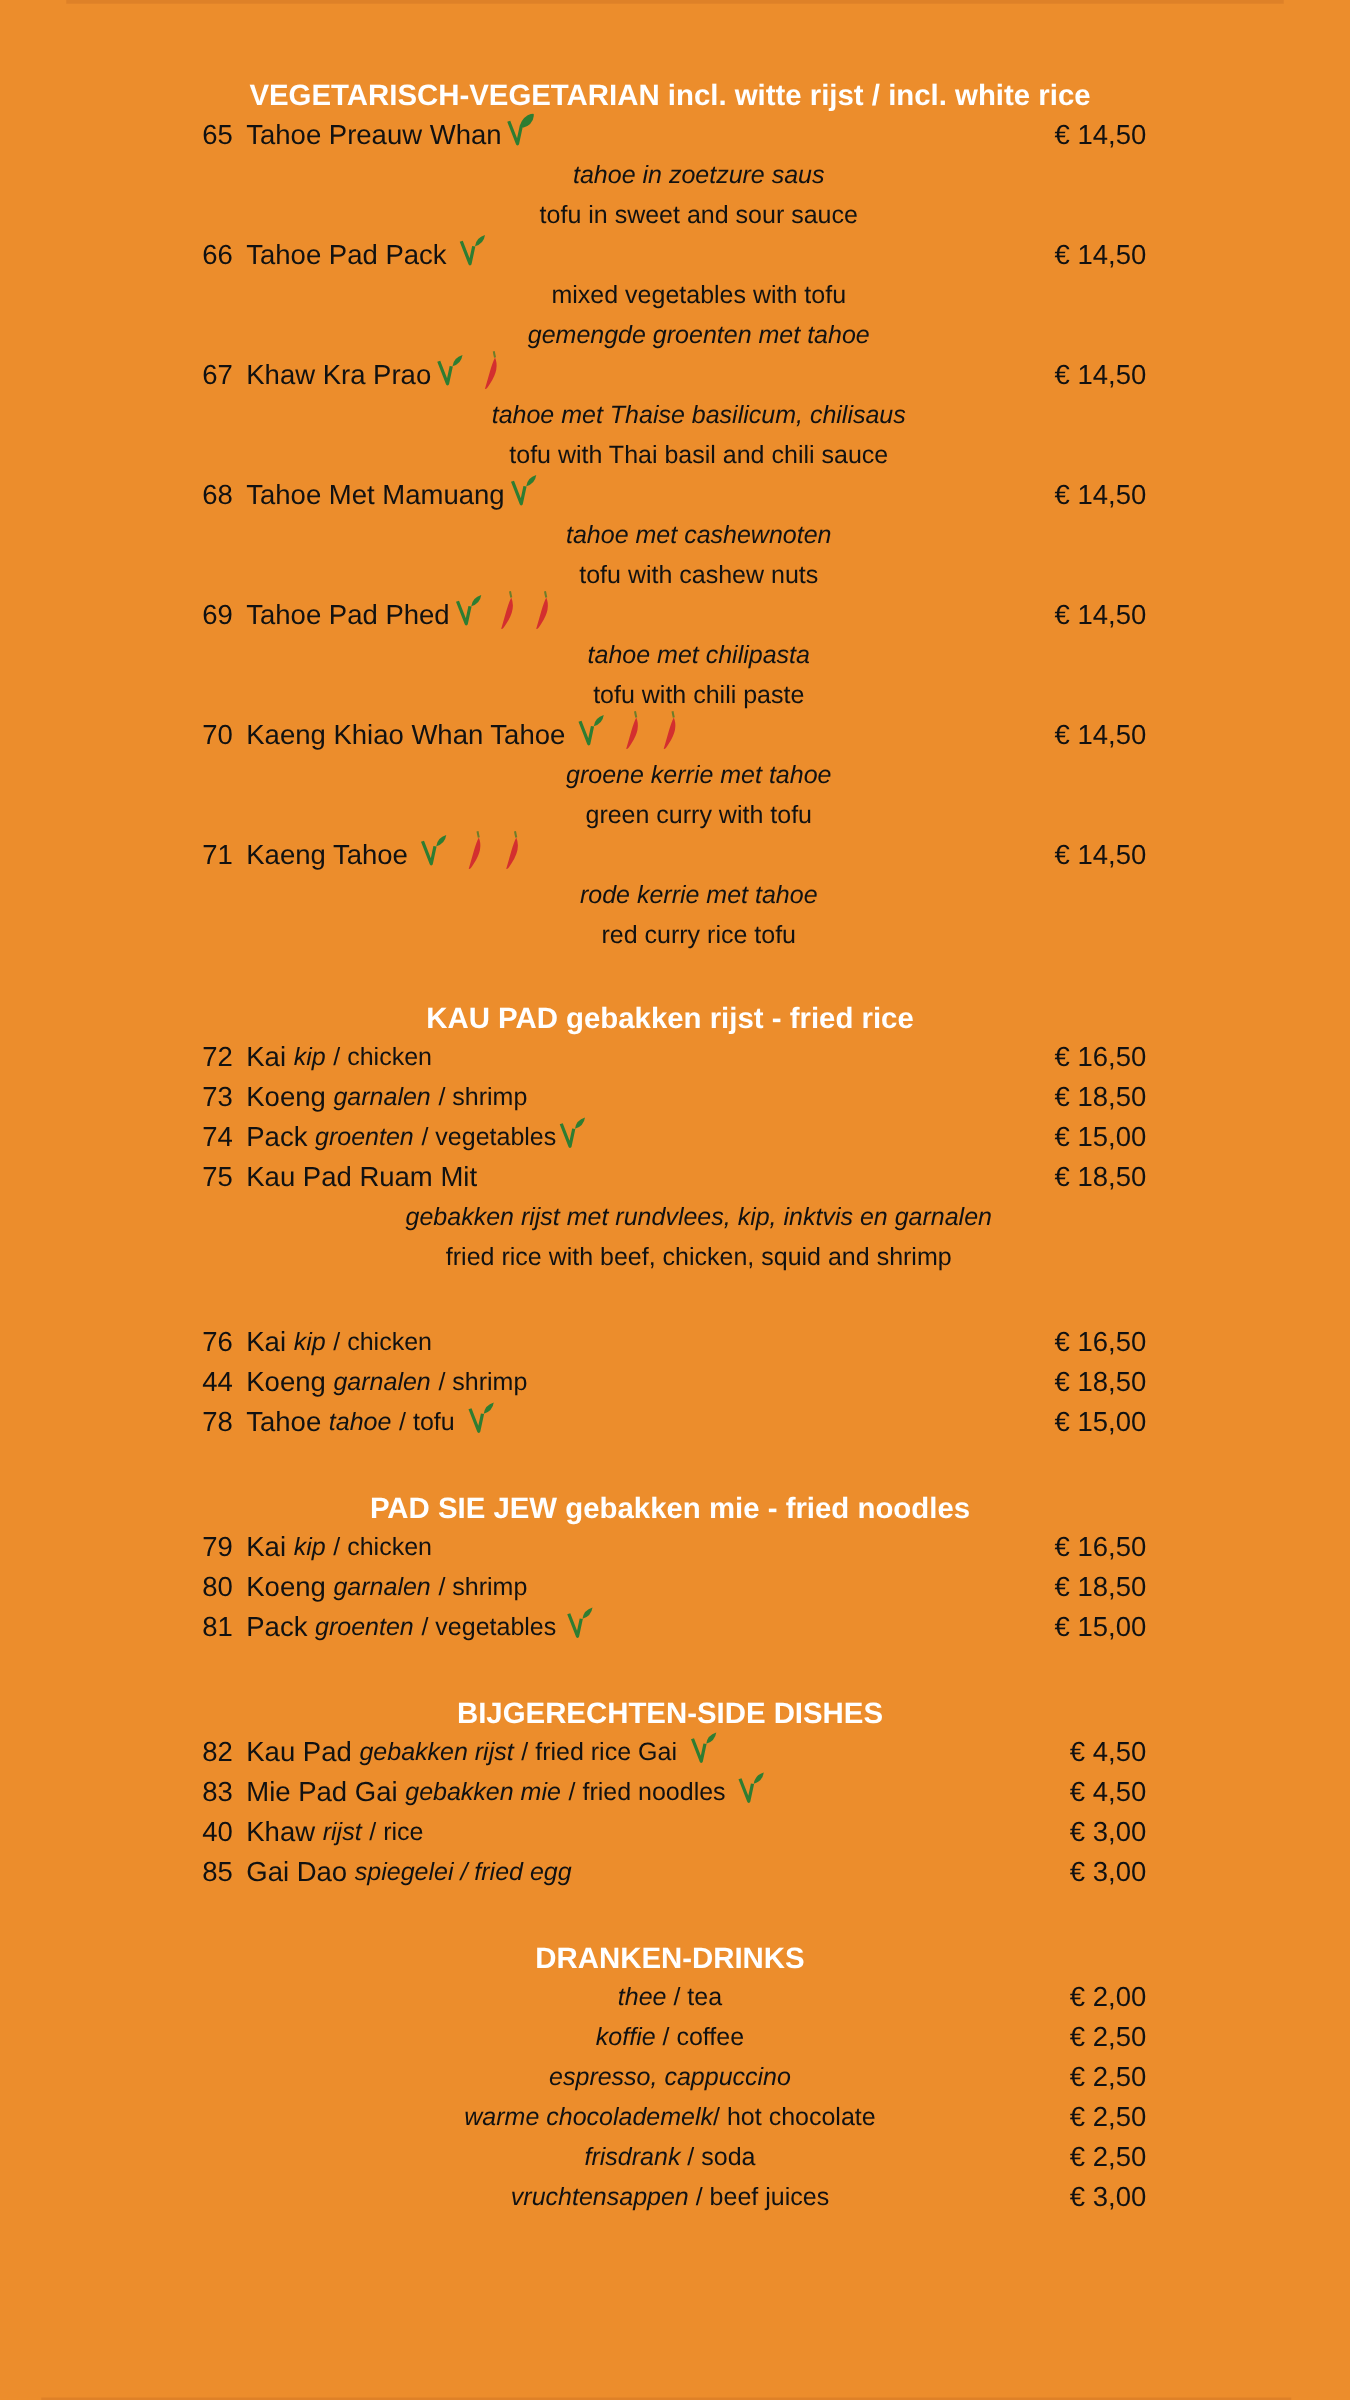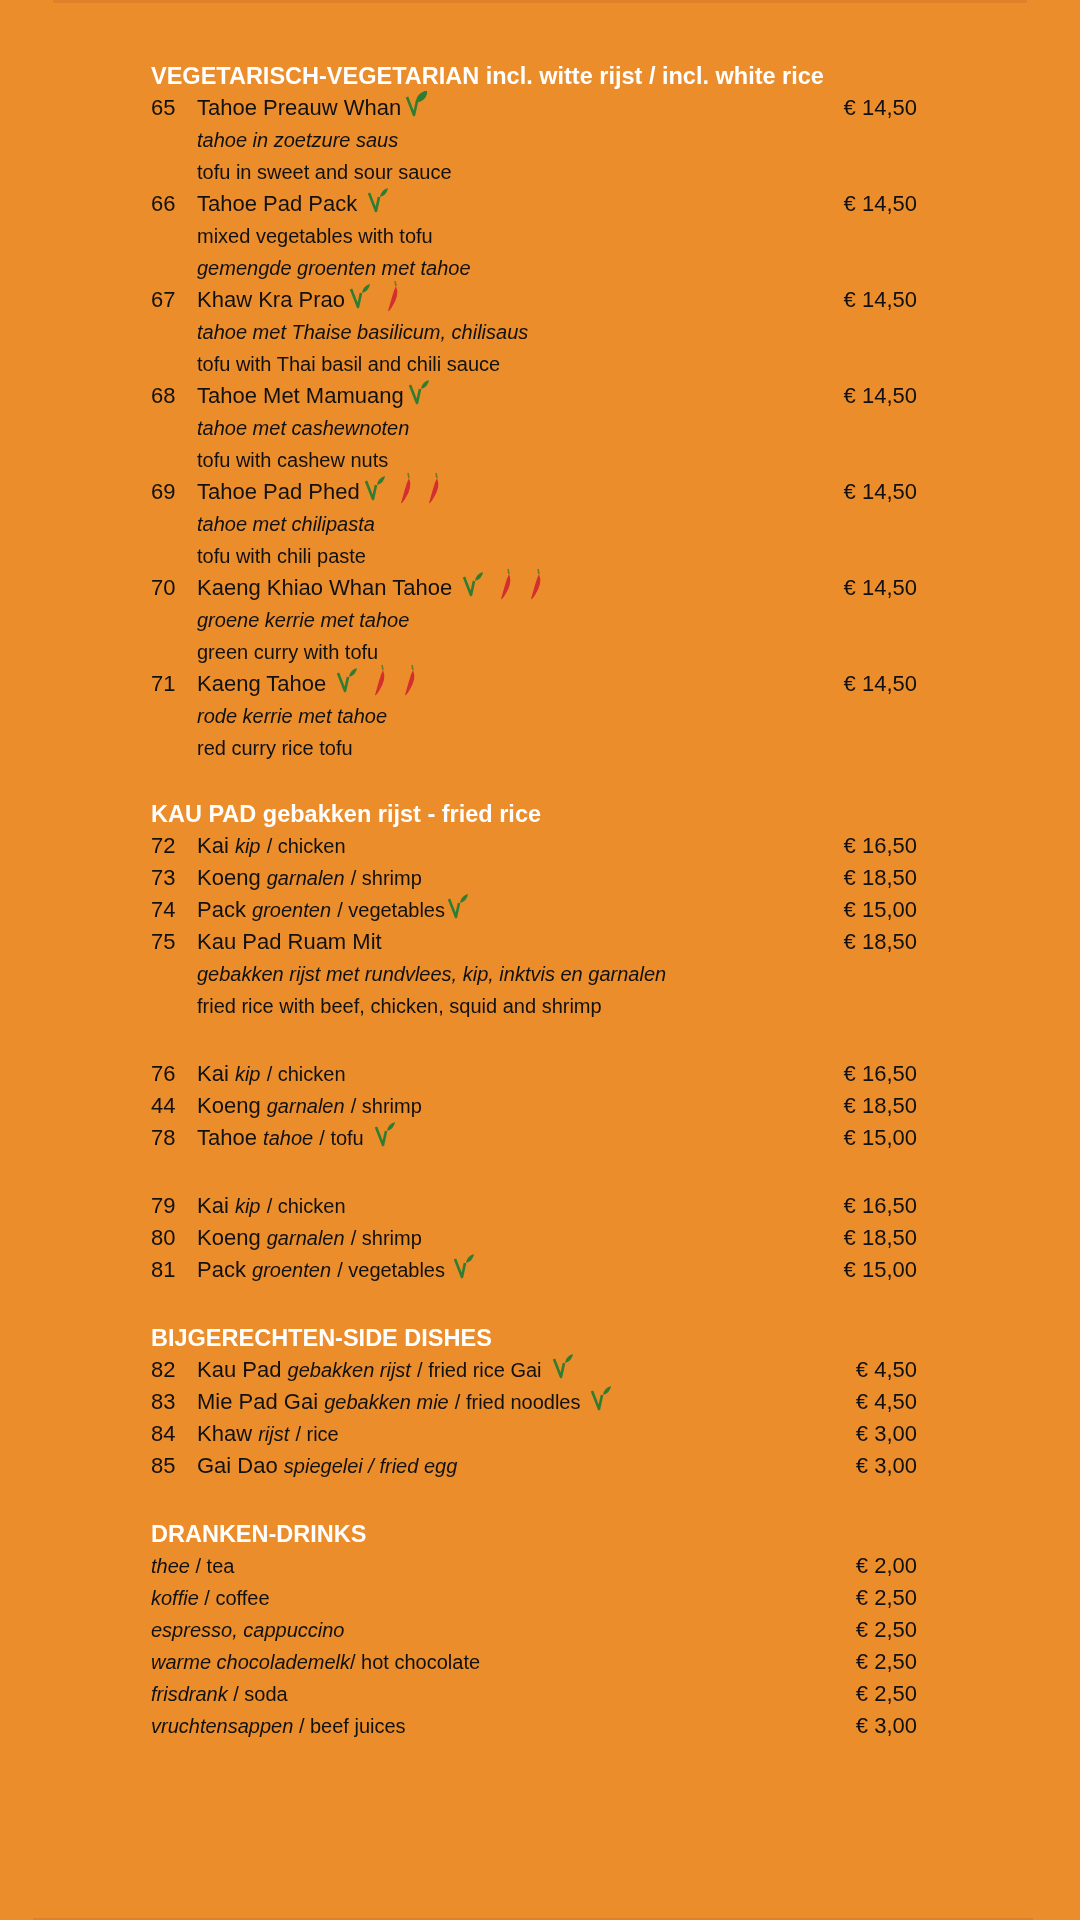--- a/index.html
+++ b/index.html
@@ -14,21 +14,21 @@
     position: absolute; left: 53px; top: 0; width: 974px; height: 3px;
     background: #de8128;
   }
   .edge-bottom {
     position: absolute; left: 33px; bottom: 0; width: 1000px; height: 2px;
     background: #de8128;
   }
   .menu {
     position: absolute; left: 151px; top: 60px; width: 770px;
   }
-  .section { margin-bottom: 36px; }
+  .section { margin-bottom: 36px; text-align: center; }
   .section-title {
     color: #ffffff; font-weight: bold; font-size: 23.5px;
     line-height: 32px; height: 32px; white-space: nowrap;
   }
   .row {
     position: relative; display: flex; align-items: center;
     height: 32px; line-height: 32px; font-size: 22px; white-space: nowrap;
   }
   .num { width: 46px; flex: none; }
   .name { display: flex; align-items: center; }
@@ -253,20 +253,21 @@
                 <path d="M2 6 L9 24 L12 10" fill="none" stroke="#2e7d32" stroke-width="2.6" stroke-linejoin="round"></path>
                 <path d="M13 10 Q14 3 21 1 Q20 8 13 10 Z" fill="#2e7d32"></path>
               </svg></span>
           </span>
       </span>
       <span class="price">€ 15,00</span>
     </div>
   </div>
 
   <div class="section">
+    <div class="section-title">PAD SIE JEW gebakken mie - fried noodles</div>
     <div class="row">
       <span class="num">79</span>
       <span class="name"><span>Kai</span>&nbsp;<span class="dutch" style="font-size:20px">kip</span>&nbsp;<span style="font-size:20px">/ chicken</span></span>
       <span class="price">€ 16,50</span>
     </div>
     <div class="row">
       <span class="num">80</span>
       <span class="name"><span>Koeng</span>&nbsp;<span class="dutch" style="font-size:20px">garnalen</span>&nbsp;<span style="font-size:20px">/ shrimp</span></span>
       <span class="price">€ 18,50</span>
     </div>
@@ -304,21 +305,21 @@
         <span class="icons" style="margin-left:10px;">
             <span class="icon"><svg width="22" height="26" viewBox="0 0 22 26">
                 <path d="M2 6 L9 24 L12 10" fill="none" stroke="#2e7d32" stroke-width="2.6" stroke-linejoin="round"></path>
                 <path d="M13 10 Q14 3 21 1 Q20 8 13 10 Z" fill="#2e7d32"></path>
               </svg></span>
           </span>
       </span>
       <span class="price">€ 4,50</span>
     </div>
     <div class="row">
-      <span class="num">84</span>
+      <span class="num">40</span>
       <span class="name"><span>Khaw</span>&nbsp;<span class="dutch" style="font-size:20px">rijst</span>&nbsp;<span style="font-size:20px">/ rice</span></span>
       <span class="price">€ 3,00</span>
     </div>
     <div class="row">
       <span class="num">85</span>
       <span class="name"><span>Gai Dao</span>&nbsp;<span class="dutch" style="font-size:20px">spiegelei / fried egg</span></span>
       <span class="price">€ 3,00</span>
     </div>
   </div>
 

